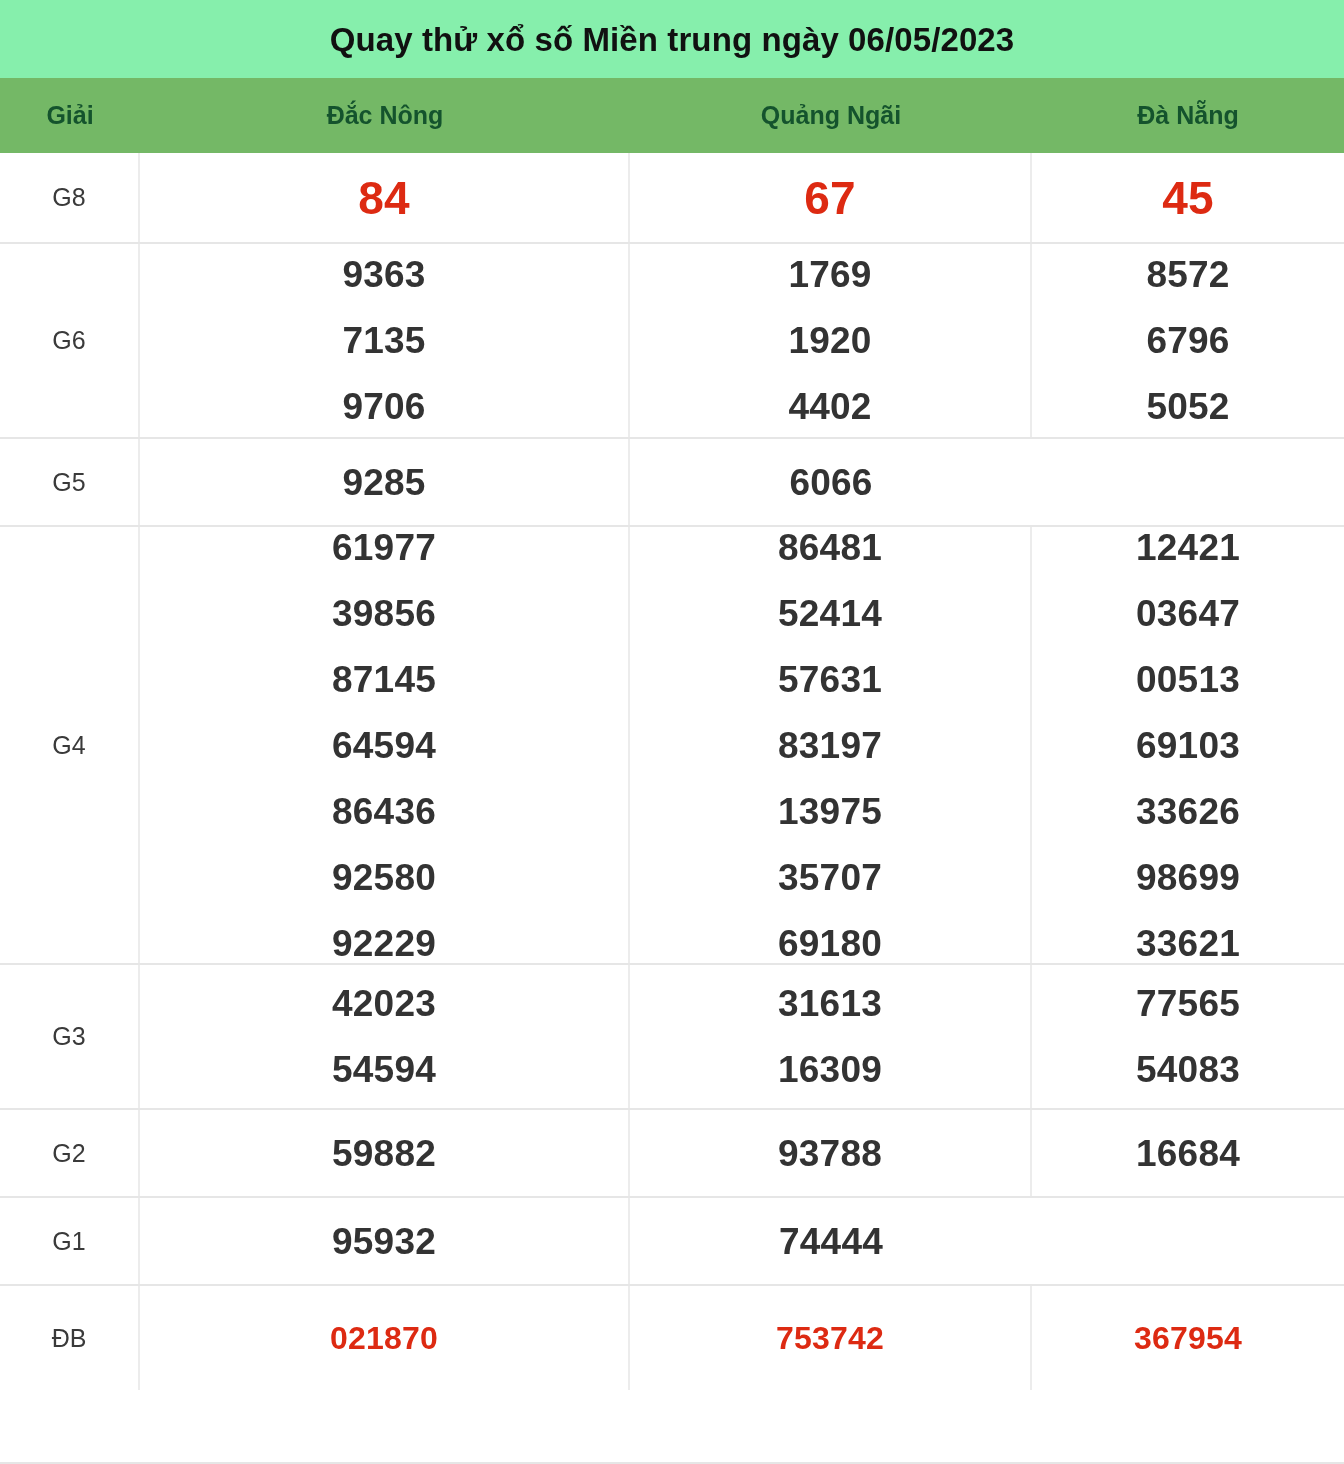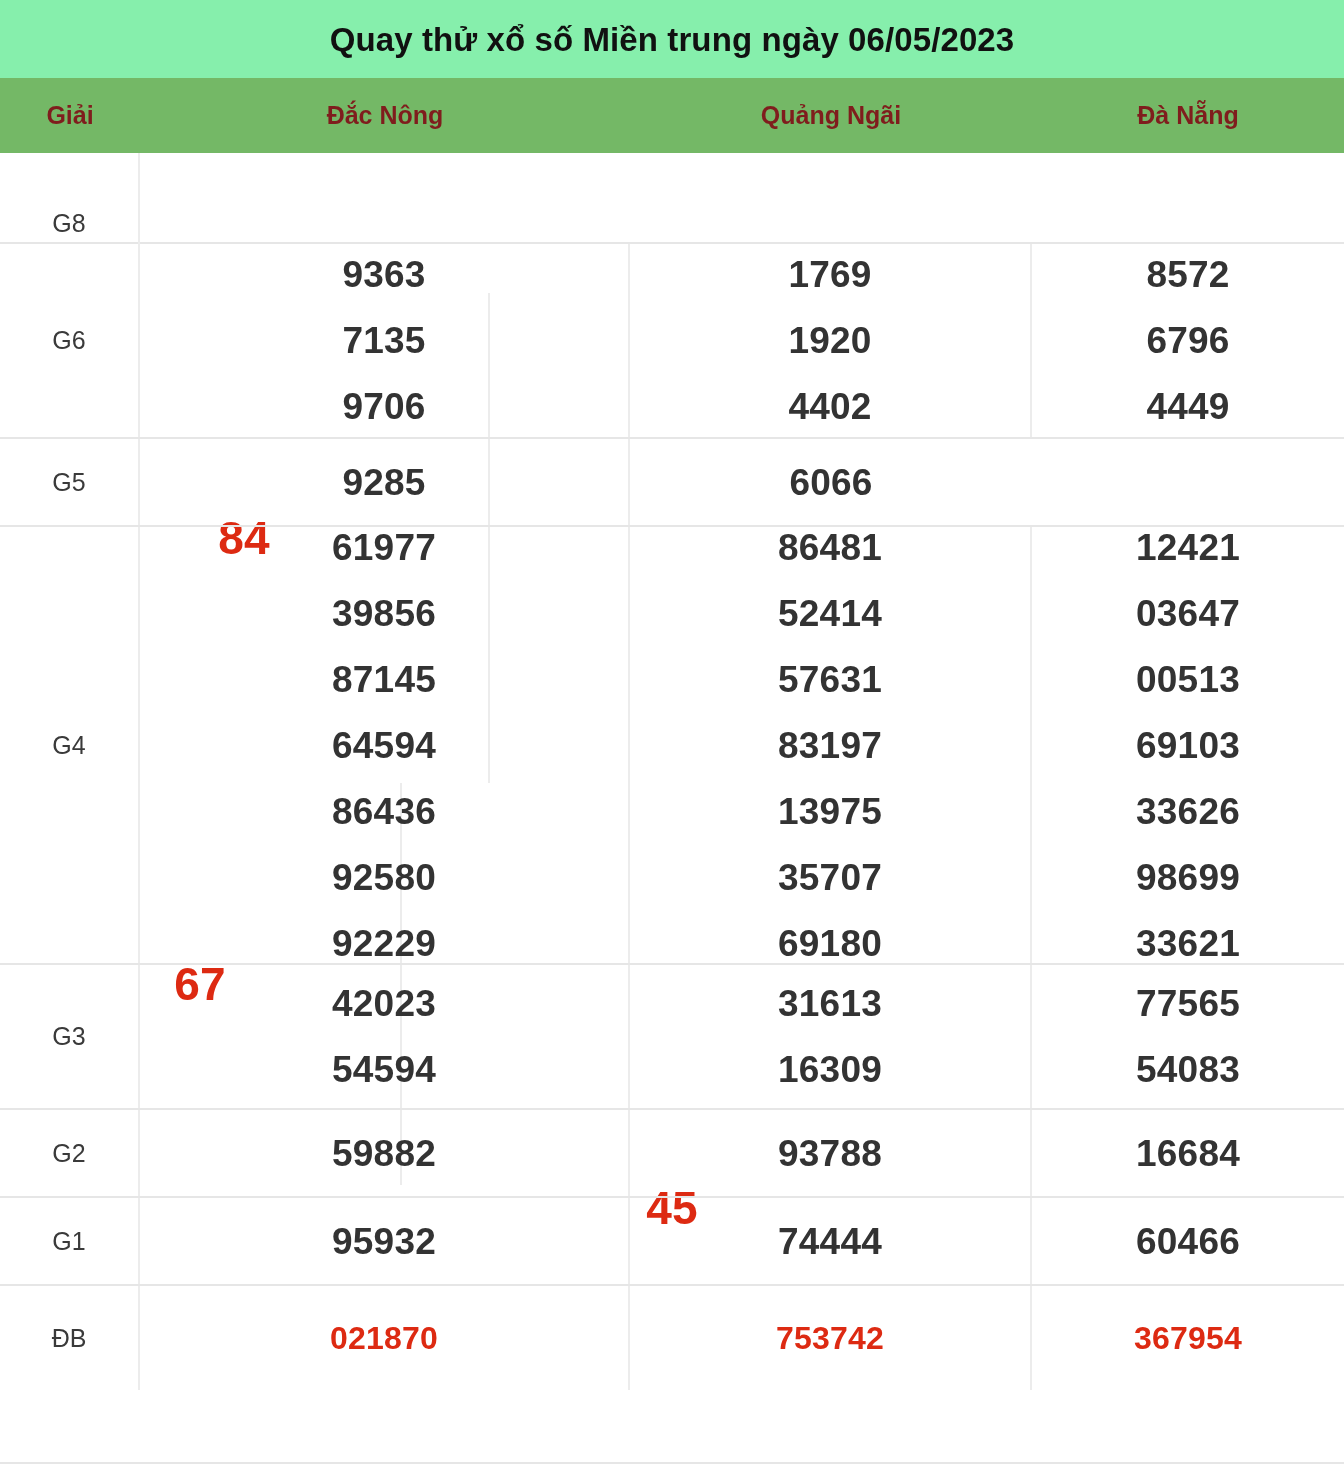--- a/index.html
+++ b/index.html
@@ -45,21 +45,21 @@
   .col-header {
     height: 75px;
     background: #74b866;
     display: flex;
     flex: 0 0 auto;
   }
   .col-header .hcell {
     display: flex;
     align-items: center;
     justify-content: center;
-    color: #7f1d1d;
+    color: #14532d;
     font-size: 25px;
     font-weight: bold;
     line-height: 1;
   }
   .c-prize  { width: 140px;  flex: 0 0 140px; }
   .c-col1   { width: 490px;  flex: 0 0 490px; }
   .c-col2   { width: 402px;  flex: 0 0 402px; }
   .c-col3   { flex: 1 1 auto; }
 
   
@@ -107,21 +107,21 @@
     color: #dd2a12;
   }
   .num.g8 {
     font-size: 46px;
   }
   .num.db {
     font-size: 32px;
   }
 
   
-  .r-g8 { height: 89px; flex-direction: column; }
+  .r-g8 { height: 89px; }
   .r-g7 { height: 86px; }
   .r-g6 { height: 193px; }
   .r-g5 { height: 86px; }
   .r-g4 { height: 436px; }
   .r-g3 { height: 143px; }
   .r-g2 { height: 86px; }
   .r-g1 { height: 86px; }
   .r-db { height: 104px; }
 </style>
 </head>
@@ -165,21 +165,21 @@
           <span class="num">9706</span>
         </div>
         <div class="cell c-col2">
           <span class="num">1769</span>
           <span class="num">1920</span>
           <span class="num">4402</span>
         </div>
         <div class="cell c-col3">
           <span class="num">8572</span>
           <span class="num">6796</span>
-          <span class="num">4449</span>
+          <span class="num">5052</span>
         </div>
       </div>
       <div class="row r-g5">
         <div class="cell c-prize">
           <span class="prize-label">G5</span>
         </div>
         <div class="cell c-col1">
           <span class="num">9285</span>
         </div>
         <div class="cell c-col2">
@@ -252,23 +252,20 @@
       <div class="row r-g1">
         <div class="cell c-prize">
           <span class="prize-label">G1</span>
         </div>
         <div class="cell c-col1">
           <span class="num">95932</span>
         </div>
         <div class="cell c-col2">
           <span class="num">74444</span>
         </div>
-        <div class="cell c-col3">
-          <span class="num">60466</span>
-        </div>
       </div>
       <div class="row r-db">
         <div class="cell c-prize">
           <span class="prize-label">ĐB</span>
         </div>
         <div class="cell c-col1">
           <span class="num db red">021870</span>
         </div>
         <div class="cell c-col2">
           <span class="num db red">753742</span>

